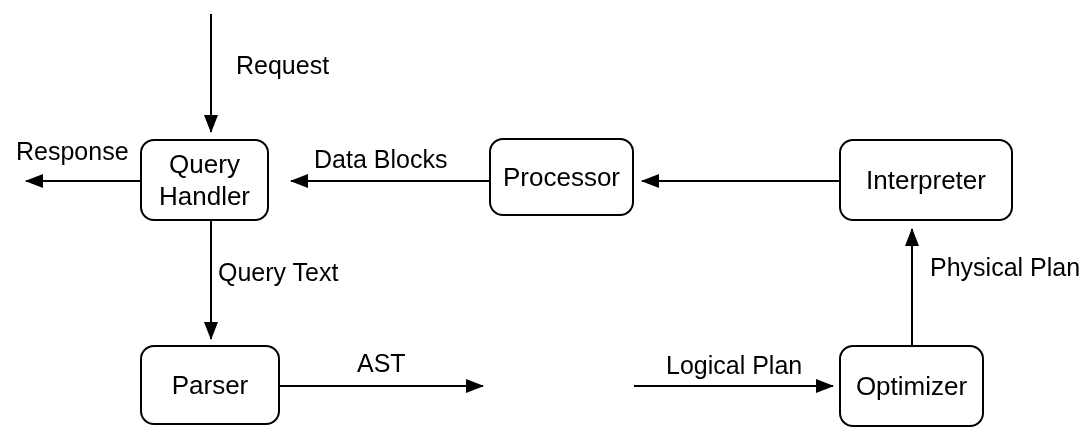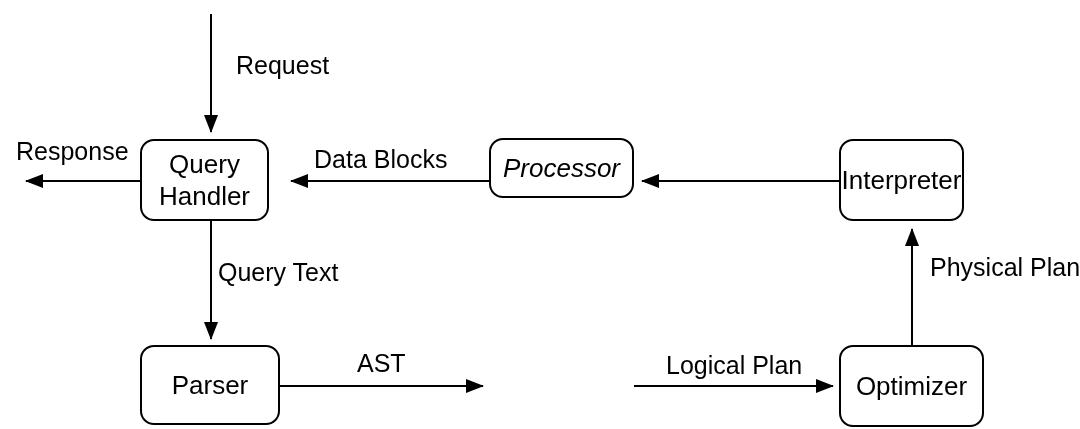--- a/index.html
+++ b/index.html
@@ -31,22 +31,22 @@
     border-radius: 14px;
     display: flex;
     align-items: center;
     justify-content: center;
     text-align: center;
     font-size: 26px;
     line-height: 32px;
     color: #000000;
   }
   .node-query-handler { left: 140px; top: 139px; width: 129px; height: 82px; }
-  .node-processor     { left: 489px; top: 138px; width: 145px; height: 60px; font-style: italic; }
-  .node-interpreter   { left: 839px; top: 139px; width: 125px; height: 82px; }
+  .node-processor     { left: 489px; top: 138px; width: 145px; height: 78px; }
+  .node-interpreter   { left: 839px; top: 139px; width: 174px; height: 82px; }
   .node-parser        { left: 140px; top: 345px; width: 140px; height: 80px; }
   .node-binder        { left: 489px; top: 344px; width: 145px; height: 82px; }
   .node-optimizer     { left: 839px; top: 345px; width: 145px; height: 82px; }
   .edge-label {
     position: absolute;
     font-size: 25px;
     line-height: 25px;
     white-space: nowrap;
     color: #000000;
   }

